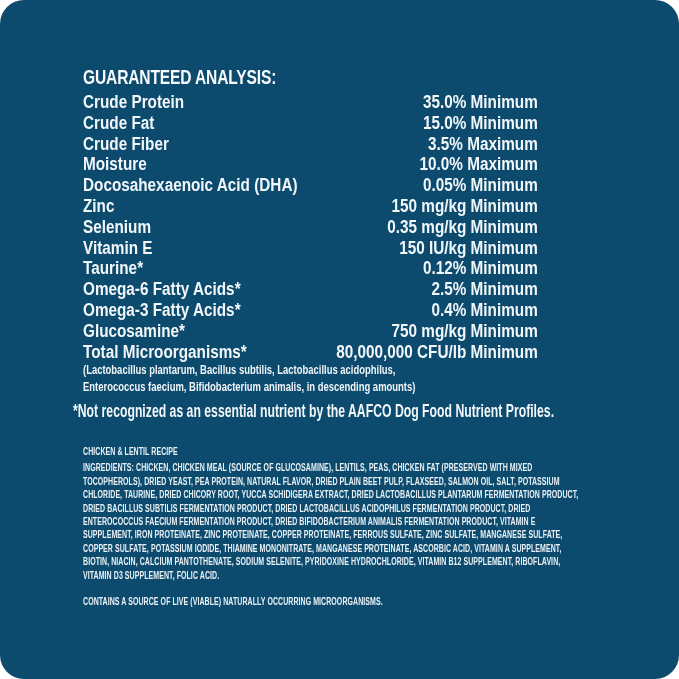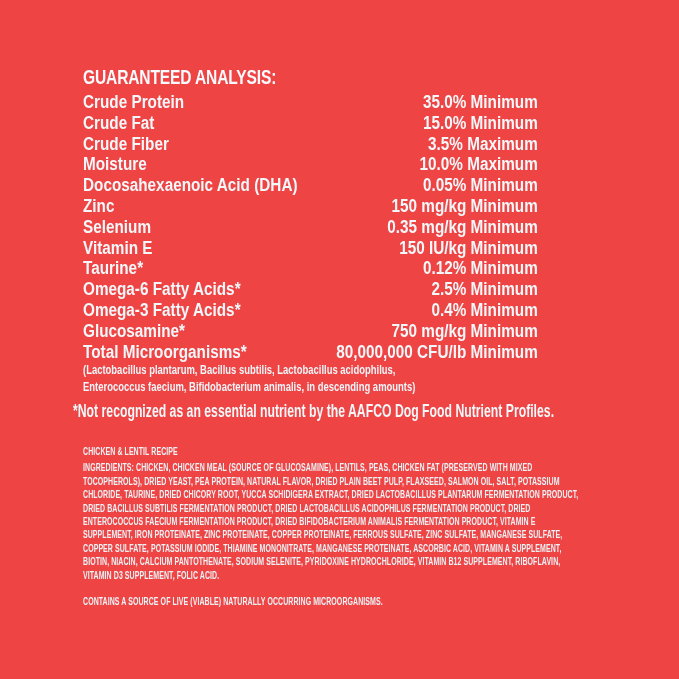--- a/index.html
+++ b/index.html
@@ -65,21 +65,21 @@
     color: #eaf2f6;
     transform: scaleX(0.7);
     transform-origin: 0 0;
   }
   .recipe-name { margin-bottom: 3px; }
   .contains-note { margin-top: 13px; }
 </style>
 </head>
 <body>
 
-<div class="sheet" style="background: #ef4444; color: rgb(242, 247, 250);">
+<div class="sheet" style="background: #0c4a6e; color: rgb(242, 247, 250); border-radius: 24px;">
 
   <div class="ga-title">GUARANTEED ANALYSIS:</div>
 
   <div class="ga-table">
     <div class="ga-row">
       <span class="ga-label">Crude Protein</span>
       <span class="ga-value">35.0% Minimum</span>
     </div>
     <div class="ga-row">
       <span class="ga-label">Crude Fat</span>

